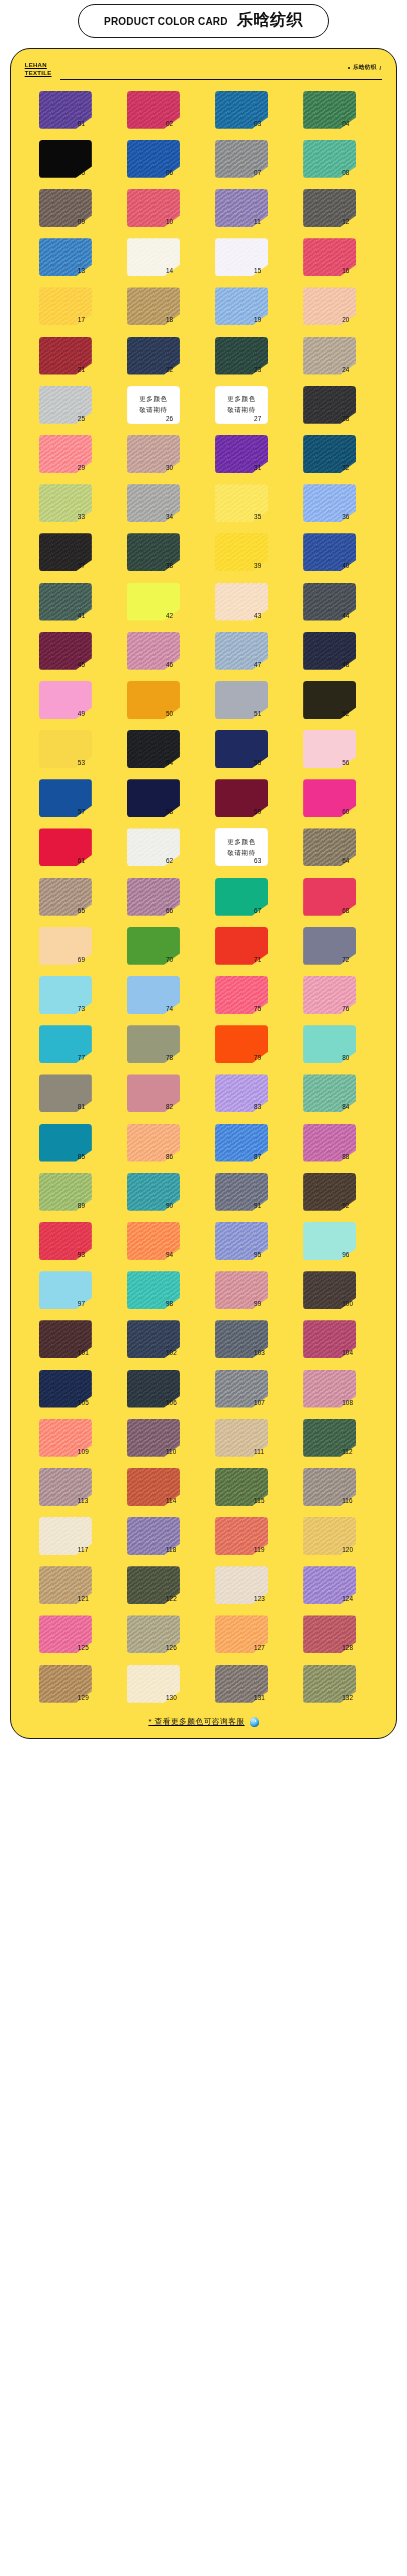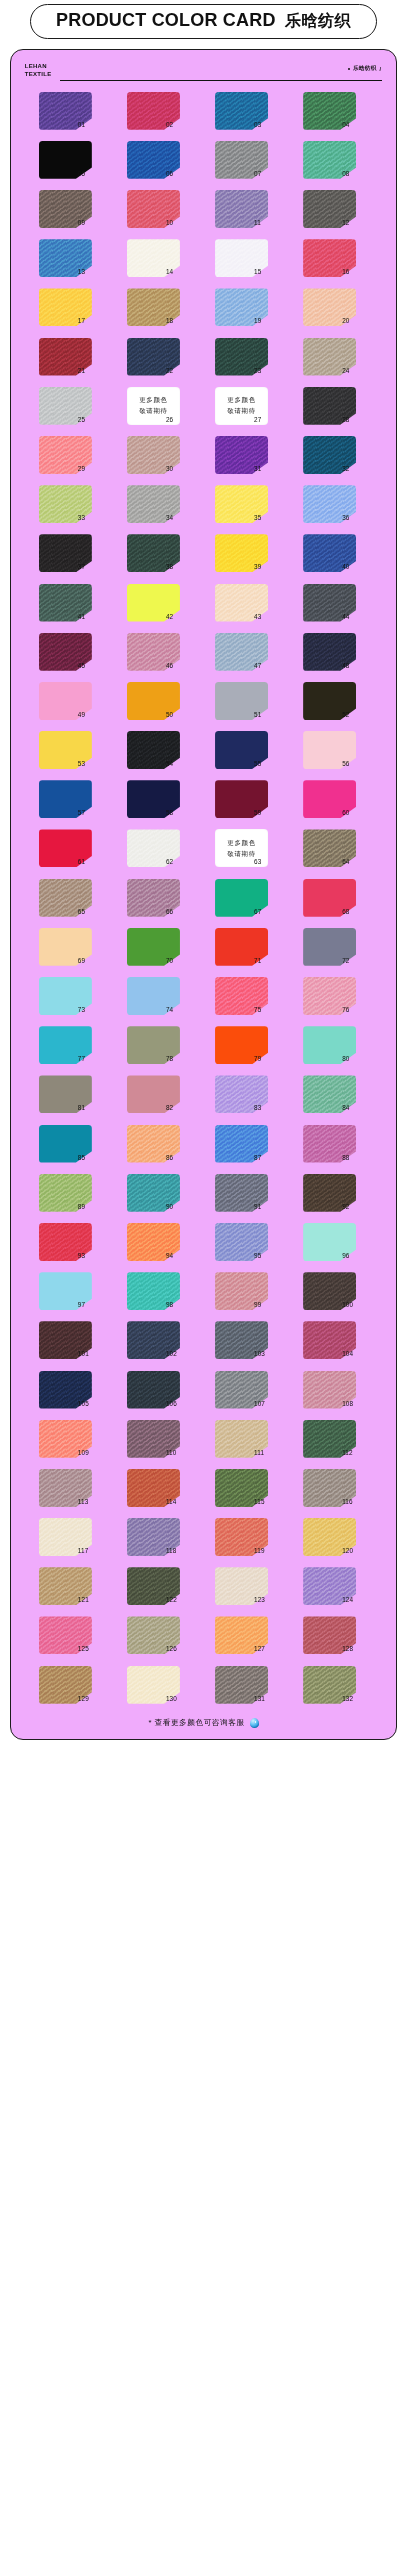--- a/index.html
+++ b/index.html
@@ -20,41 +20,42 @@
   .title-pill {
     border: 1.1px solid #1b1b1b;
     border-radius: 21.6px;
     padding: 5.2px 25px 5.7px 25px;
     display: flex;
     align-items: baseline;
     gap: 9.3px;
     white-space: nowrap;
   }
   .title-en {
-    font-size: 18px;
+    font-size: 10px;
     font-weight: 700;
     letter-spacing: 0.2px;
     color: #111111;
   }
   .title-cn {
     font-size: 16px;
     font-weight: 700;
     letter-spacing: 0.5px;
     color: #111111;
   }
 
   
   .card {
     position: relative;
     margin: 3.1px 10.3px 5.2px 10.3px;
     border: 0.8px solid #1d1d1d;
-    border-radius: 13px;
-    background: #f0abfc;
+    border-radius: 20px;
+    background: #fde047;
     padding: 8.2px 0 11.3px 0;
     overflow: hidden;
+    text-decoration: underline;
   }
 
   
   .brand-row {
     display: flex;
     align-items: flex-start;
     padding: 3.1px 13.4px 0 13.4px;
     min-height: 26px;
     position: relative;
   }

